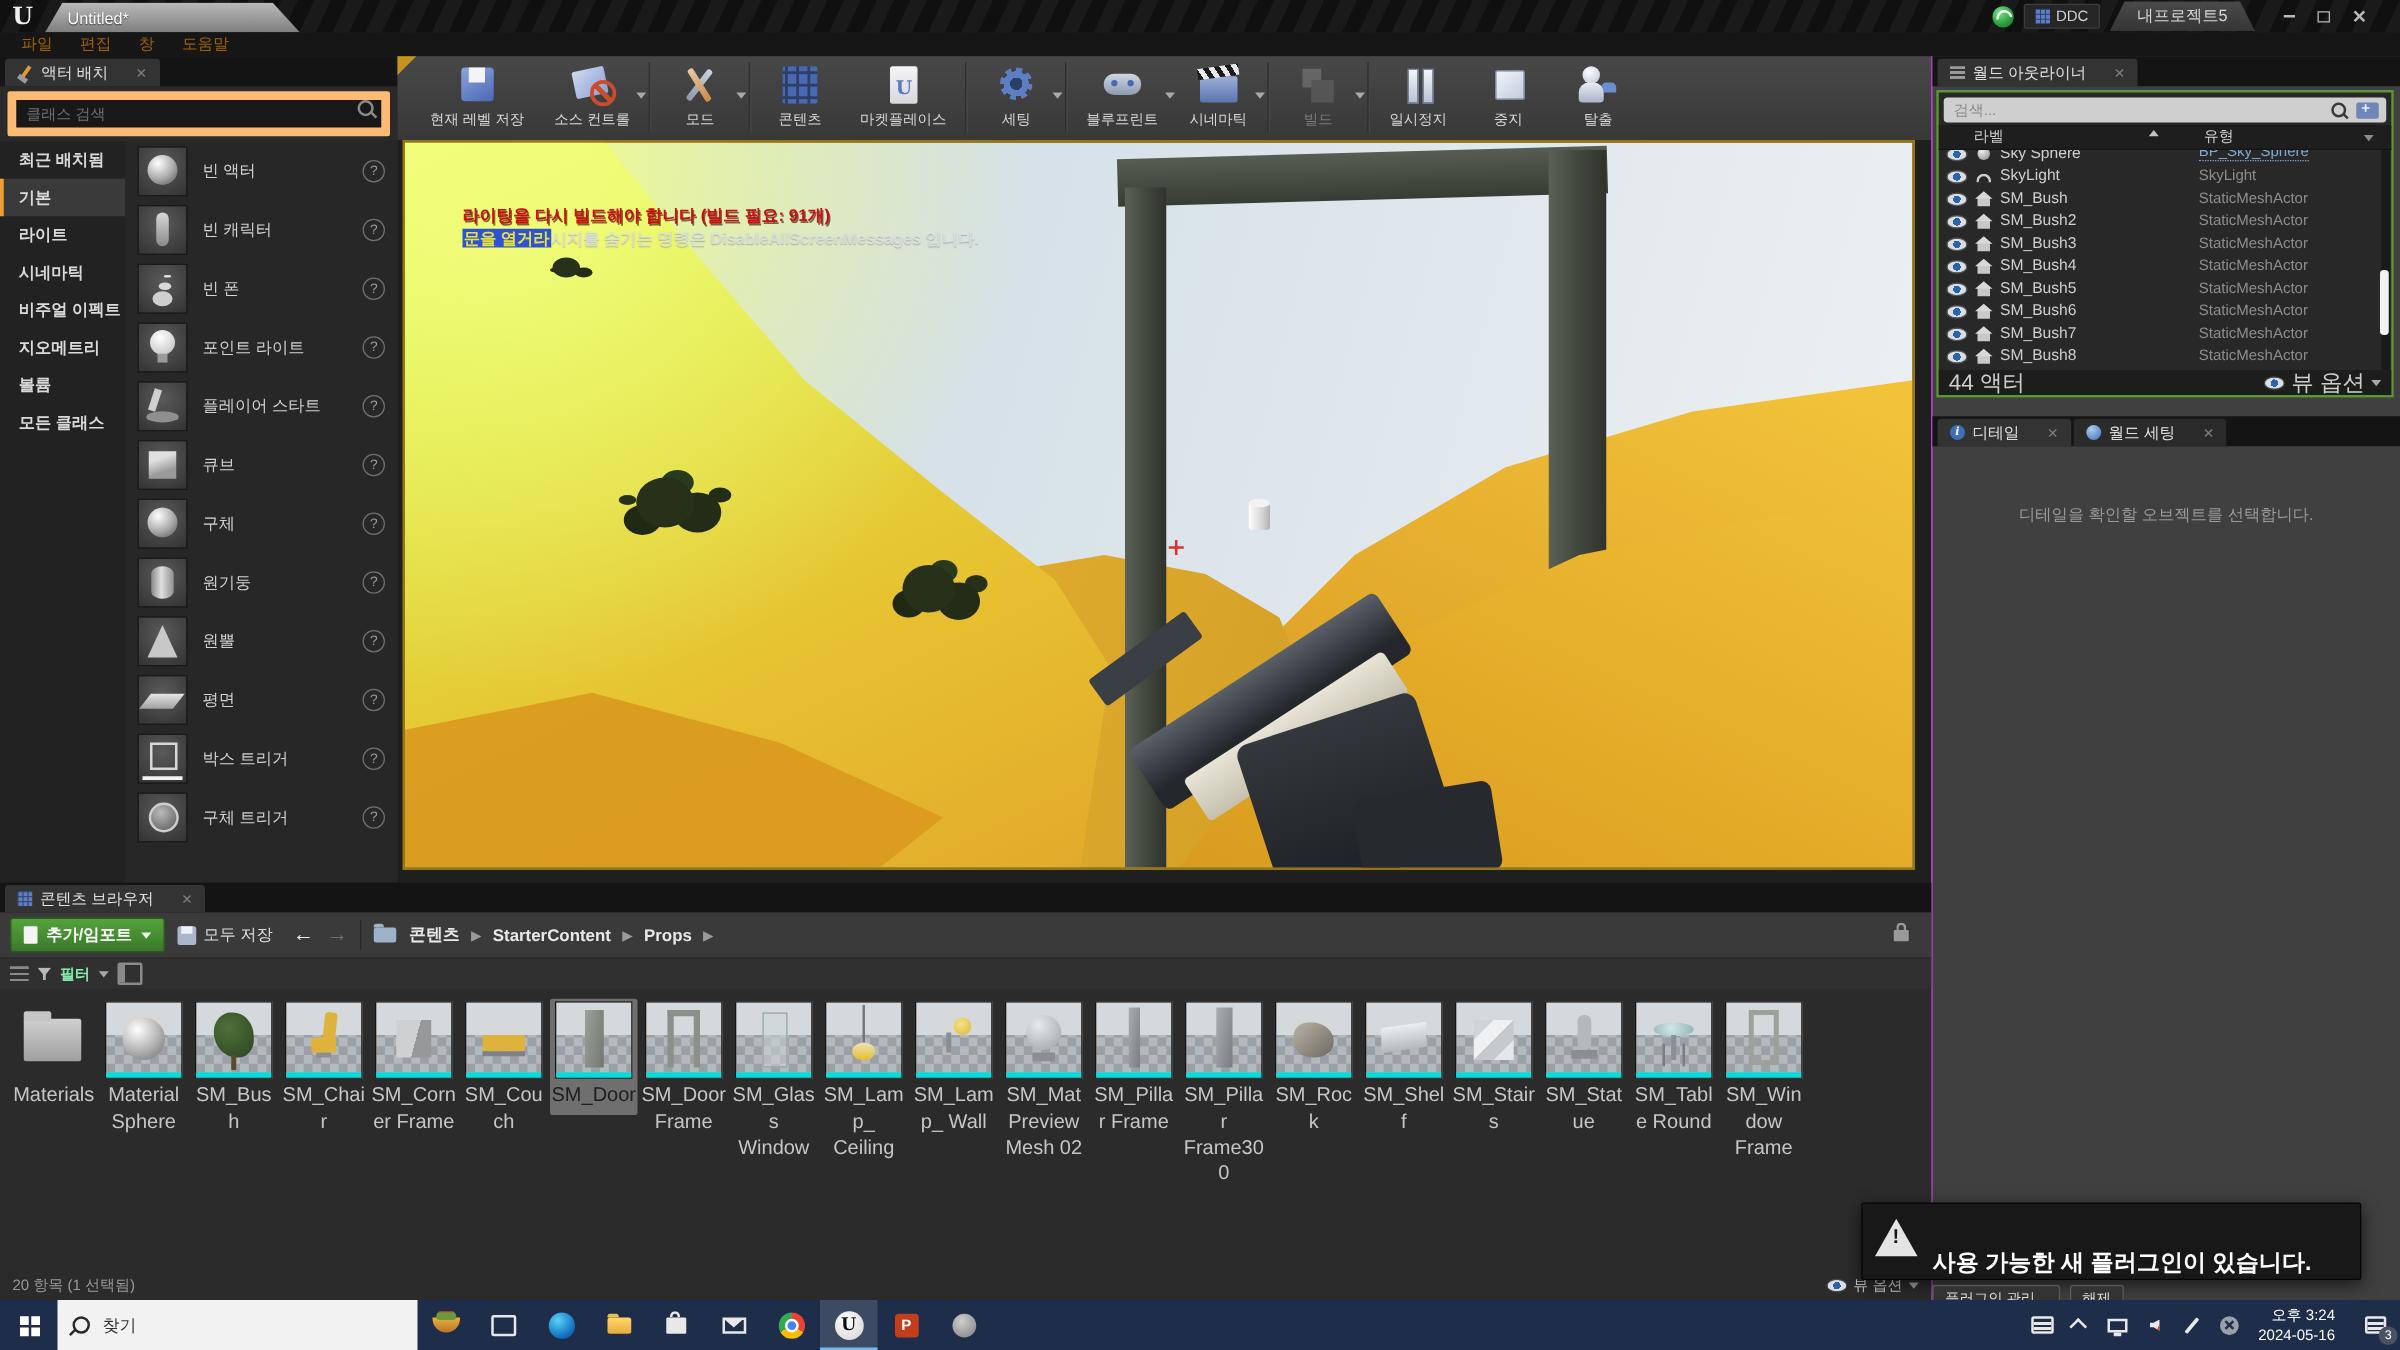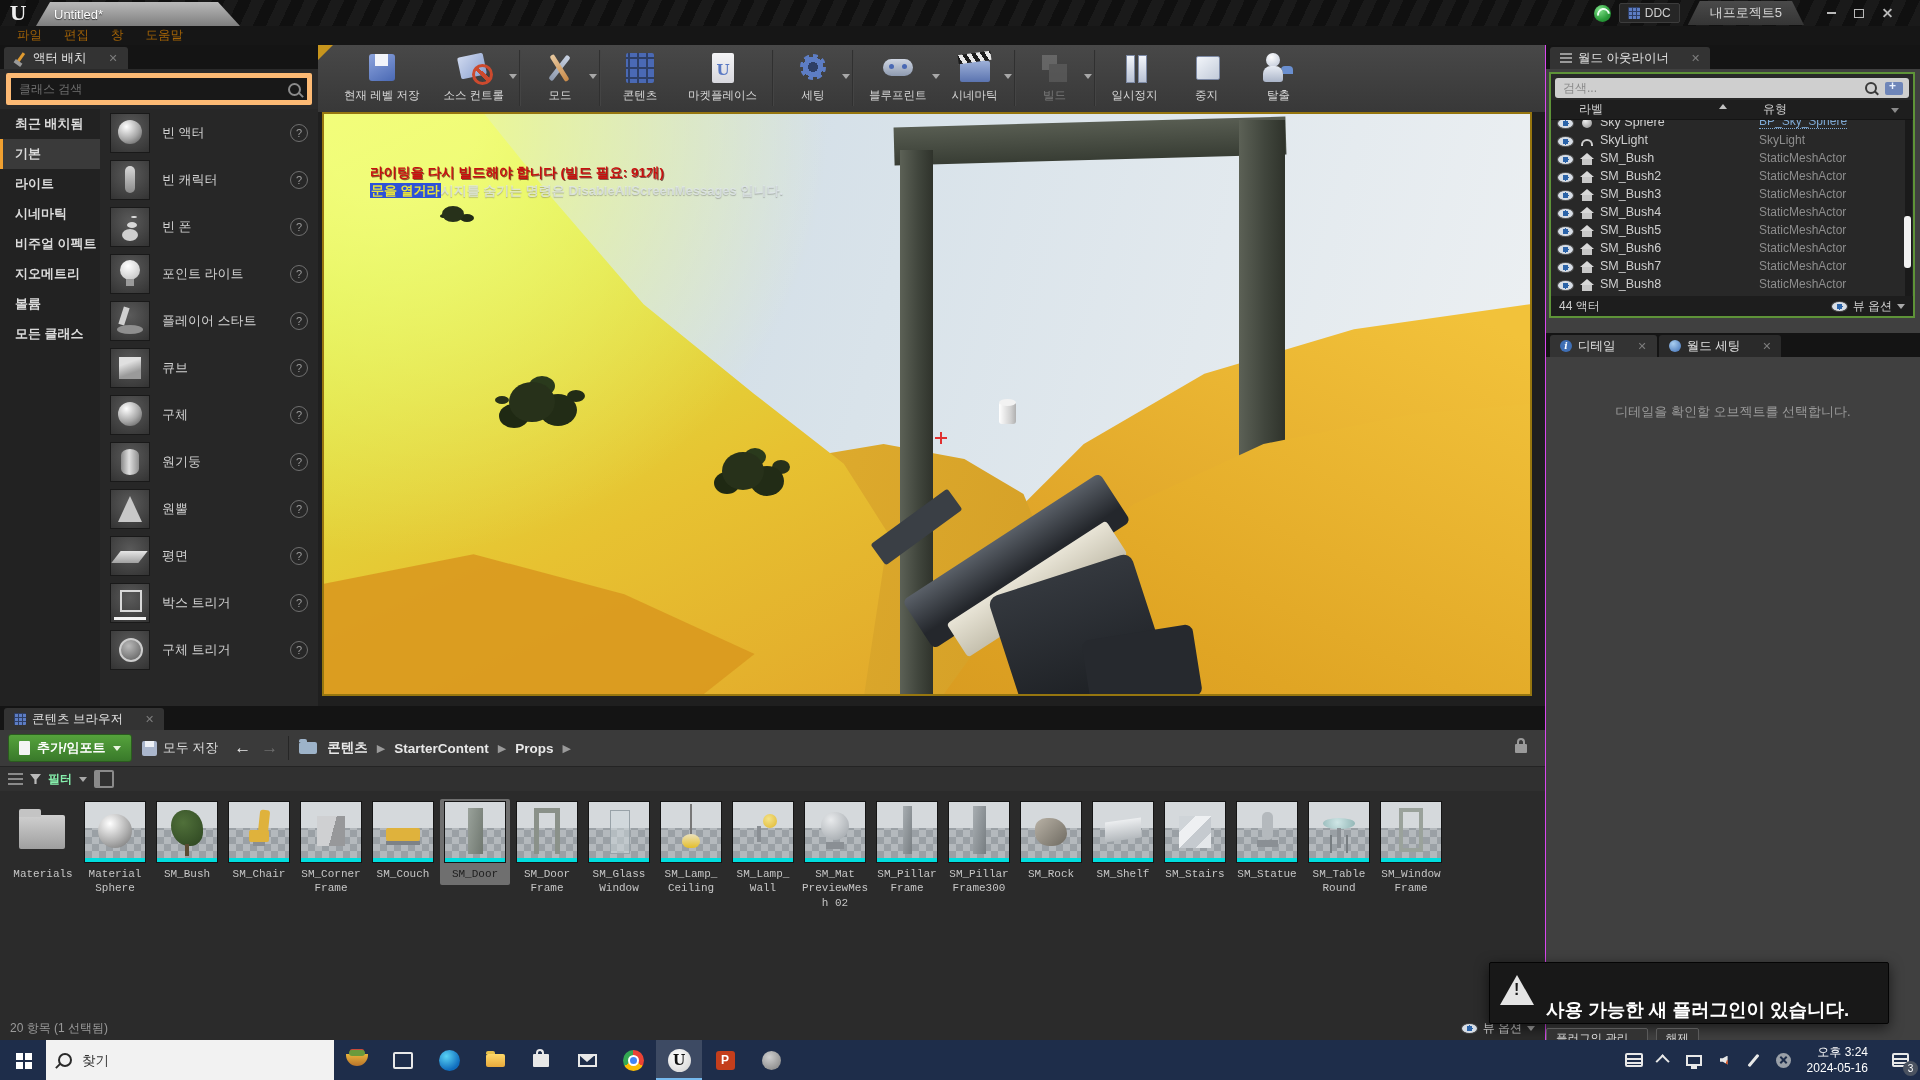--- a/index.html
+++ b/index.html
@@ -34,21 +34,21 @@
   .menu-item{padding:0 11px;color:#a16207;font-size:12.5px;}
 
   
   .left-panel{position:absolute;left:0;top:45px;width:318px;height:661px;background:#2a2a2a;box-sizing:border-box;}
   .tabstrip{height:24px;background:#141414;display:flex;align-items:flex-end;padding-left:4px;}
   .panel-tab{height:22px;display:flex;align-items:center;gap:6px;background:#333333;border-radius:3px 3px 0 0;padding:0 10px;color:#e0e0e0;font-size:12.5px;}
   .tab-close{color:#7d7d7d;font-size:11px;margin-left:16px;}
   .wand-ico{width:13px;height:13px;position:relative;}
   .wand-ico::before{content:'';position:absolute;left:5px;top:0;width:3px;height:12px;background:#e09b30;transform:rotate(35deg);}
   .wand-ico::after{content:'';position:absolute;left:0;bottom:0;width:8px;height:4px;background:#9a9a9a;transform:rotate(35deg);}
-  .pa-search{margin:4px 6px;height:22px;background:#181818;border:5px solid #fdba74;border-radius:2px;display:flex;align-items:center;padding:0 6px;}
+  .pa-search{margin:4px 6px;height:22px;background:#181818;border:7px solid #fdba74;border-radius:2px;display:flex;padding:0 6px;}
   .pa-search input{flex:1;background:transparent;border:0;outline:0;color:#bfbfbf;font-size:12px;font-family:inherit;}
   .pa-search input::placeholder{color:#6f6f6f;}
   .mag{width:9px;height:9px;border:2px solid #8a8a8a;border-radius:50%;position:relative;flex:none;}
   .mag::after{content:'';position:absolute;width:6px;height:2px;background:#8a8a8a;right:-5px;bottom:-2px;transform:rotate(45deg);}
   .pa-body{display:flex;height:calc(100% - 56px);}
   .pa-cats{width:100px;background:#222222;}
   .cat-row{height:30px;line-height:30px;padding-left:12px;font-size:13px;font-weight:bold;color:#dadada;border-left:3px solid transparent;box-sizing:border-box;}
   .cat-row.sel{background:#3a3a3a;border-left:3px solid #f0a030;}
   .pa-items{flex:1;background:#272727;overflow:hidden;}
   .pa-item{height:47px;display:flex;align-items:center;gap:12px;padding:0 10px;}
@@ -170,21 +170,21 @@
   .ol-ico{width:14px;height:12px;margin-right:6px;flex:none;position:relative;}
   .ic-mesh::before{content:'';position:absolute;left:2px;bottom:0;width:10px;height:7px;background:#c8c8c8;}
   .ic-mesh::after{content:'';position:absolute;left:0;bottom:6px;border-left:7px solid transparent;border-right:7px solid transparent;border-bottom:6px solid #d8d8d8;}
   .ic-skylight::before{content:'';position:absolute;left:1px;bottom:1px;width:12px;height:7px;border:2px solid #cfcfcf;border-bottom:none;border-radius:10px 10px 0 0;box-sizing:border-box;}
   .ic-skysphere::before{content:'';position:absolute;left:2px;top:1px;width:10px;height:10px;border-radius:50%;background:radial-gradient(circle at 35% 30%,#eee,#888);}
   .ol-label{color:#cfcfcf;white-space:nowrap;}
   .ol-type{position:absolute;left:208px;color:#8d8d8d;font-size:12px;white-space:nowrap;}
   .ol-type.link{color:#7fa9d4;border-bottom:1px dotted #7fa9d4;}
   .ol-scroll{position:absolute;right:1px;top:0;width:7px;height:100%;background:#1a1a1a;}
   .ol-thumb{position:absolute;right:1px;top:96px;width:7px;height:52px;background:#f2f2f2;border-radius:3px;}
-  .ol-footer{height:20px;background:#1d1d1d;display:flex;align-items:center;padding:0 8px;font-size:12px;color:#cfcfcf;}
+  .ol-footer{height:20px;background:#1d1d1d;display:flex;align-items:center;padding:0 8px;font-size:18px;color:#cfcfcf;}
   .ol-footer .vo{margin-left:auto;display:flex;align-items:center;gap:5px;}
   .eyeico{width:15px;height:9px;border-radius:50%;background:radial-gradient(circle at 50% 50%,#2b63a8 0 3px,#d8dee6 3px);border:1px solid #444;}
   .caret-s{border-left:4px solid transparent;border-right:4px solid transparent;border-top:5px solid #a8a8a8;}
   .ol-tabstrip{position:absolute;left:0;top:0;width:100%;height:24px;background:#141414;display:flex;align-items:flex-end;padding-left:4px;box-sizing:border-box;}
   .outliner-ico{width:12px;height:11px;background:repeating-linear-gradient(#9a9a9a 0 2px,transparent 2px 4px);}
   .dt-tabs{position:absolute;left:0;top:288px;width:100%;height:24px;background:#141414;display:flex;align-items:flex-end;padding-left:4px;box-sizing:border-box;gap:2px;}
   .info-ico{width:12px;height:12px;border-radius:50%;background:#3f6fb5;color:#fff;font-size:9px;font-weight:bold;display:flex;align-items:center;justify-content:center;font-family:"DejaVu Serif",serif;font-style:italic;}
   .globe-ico{width:12px;height:12px;border-radius:50%;background:radial-gradient(circle at 35% 30%,#a8cdf0,#3f6fb5);}
   .dt-empty{position:absolute;left:0;top:358px;width:100%;text-align:center;color:#9a9a9a;font-size:13px;}
 
@@ -218,21 +218,21 @@
   .cb-cell{width:70px;display:flex;flex-direction:column;align-items:center;border-radius:2px;padding:2px 0 4px 0;}
   .cb-cell.sel{background:#6f6f6f;}
   .cb-cell.sel .cb-label{color:#1e1e1e;}
   .cb-thumb{width:62px;height:62px;border:1px solid #161616;position:relative;box-sizing:border-box;flex:none;
     background-color:#b4b9bd;
     background-image:linear-gradient(#d5d9dc 0 44%,rgba(0,0,0,0) 44%),
       linear-gradient(45deg,#9aa0a5 26%,transparent 26% 74%,#9aa0a5 74%),
       linear-gradient(45deg,#9aa0a5 26%,transparent 26% 74%,#9aa0a5 74%);
     background-size:100% 100%,14px 14px,14px 14px;background-position:0 0,0 0,7px 7px;}
   .cb-stripe{position:absolute;left:0;bottom:0;width:100%;height:4px;background:#00dede;}
-  .cb-label{margin-top:4px;font-size:11px;line-height:1.3;color:#c6c6c6;text-align:center;word-break:break-word;width:68px;font-family:Liberation Mono, monospace;}
+  .cb-label{margin-top:4px;font-size:16px;line-height:1.3;color:#c6c6c6;text-align:center;word-break:break-word;width:68px;}
   .cb-thumb::before,.cb-thumb::after{content:'';position:absolute;}
   .k-folder{background:none;border:none;}
   .k-folder::before{left:7px;top:14px;width:46px;height:34px;background:linear-gradient(#d0d0d0,#9f9f9f);border-radius:2px;}
   .k-folder::after{left:7px;top:8px;width:22px;height:8px;background:#c4c4c4;border-radius:2px 2px 0 0;}
   .k-sphere::before{left:13px;top:12px;width:34px;height:34px;border-radius:50%;background:radial-gradient(circle at 35% 28%,#fff,#b0b0b0 55%,#6a6a6a);}
   .k-bush::before{left:14px;top:8px;width:32px;height:36px;border-radius:45% 55% 40% 60%;background:radial-gradient(circle at 38% 35%,#50703a,#2c4420);}
   .k-bush::after{left:28px;top:42px;width:4px;height:12px;background:#5a4a32;}
   .k-chair::before{left:20px;top:28px;width:20px;height:12px;background:#dfb23c;border-radius:2px;box-shadow:0 8px 0 -4px #8a8f94;}
   .k-chair::after{left:30px;top:8px;width:10px;height:24px;background:#dfb23c;border-radius:3px;transform:rotate(6deg);}
   .k-corner::before{left:16px;top:14px;width:28px;height:30px;background:linear-gradient(105deg,#cfd0d2 55%,#97989a 55%);}

